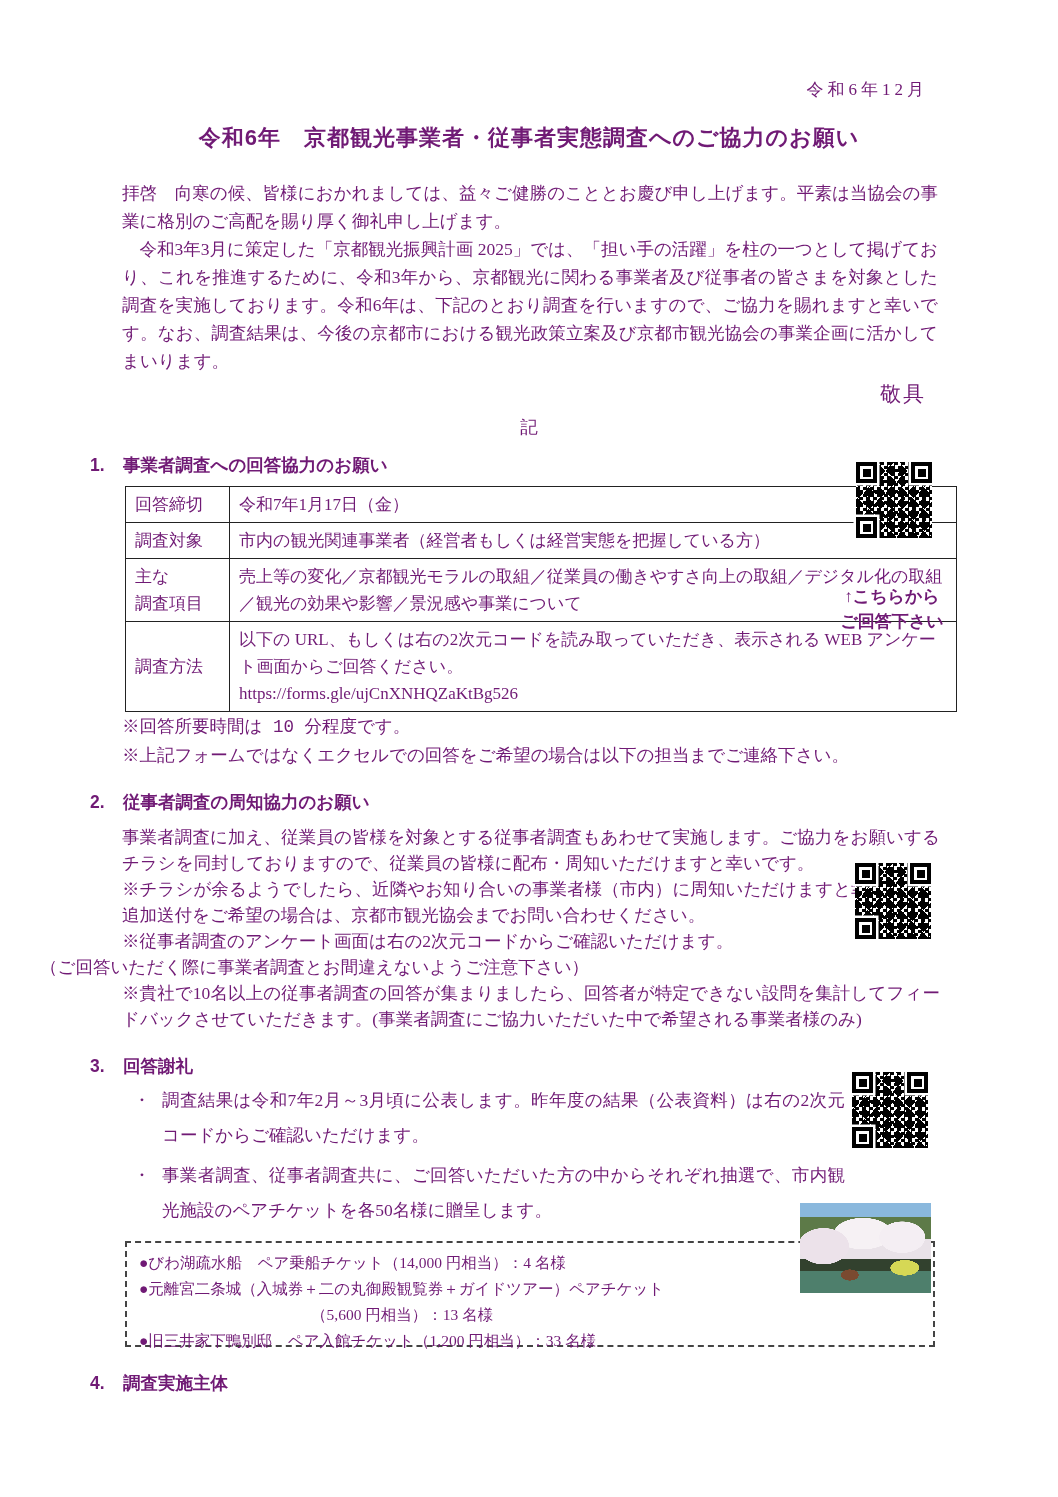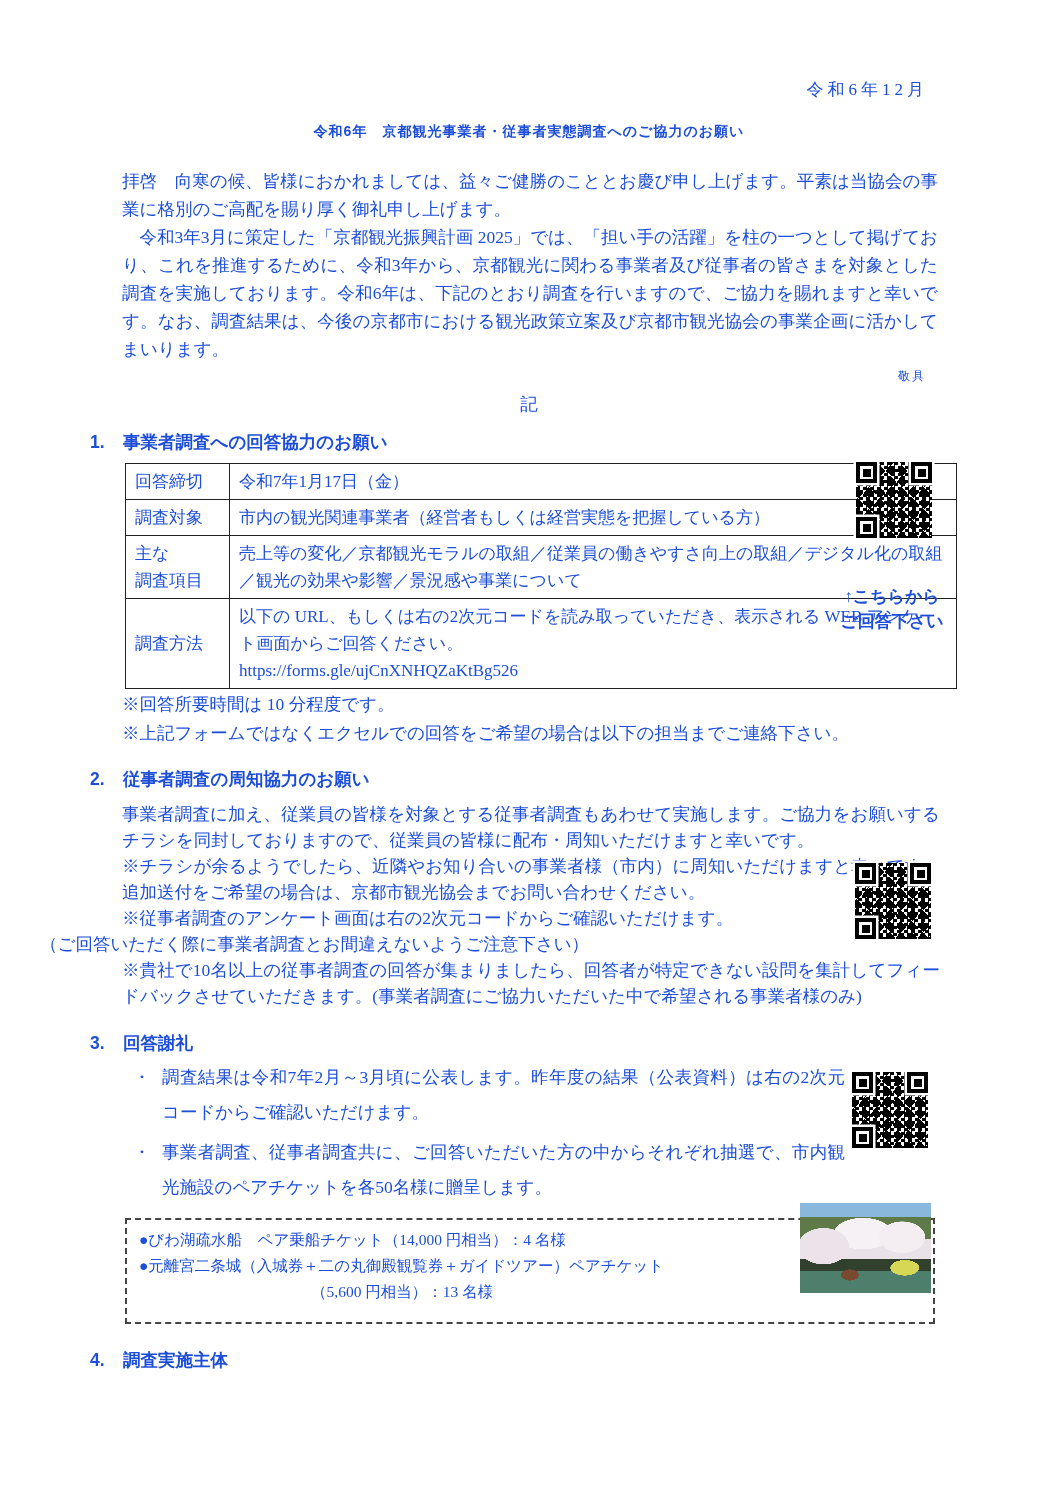--- a/index.html
+++ b/index.html
@@ -1,39 +1,39 @@
 <!DOCTYPE html>
 <html><head>
 <meta charset="utf-8">
 <style>
   * { margin:0; padding:0; box-sizing:border-box; }
   html,body { background:#fff; }
   .page {
     position:relative; width:1058px; height:1497px; background:#fff;
-    color:#1d4ed8; overflow:hidden;
+    color:#701a75; overflow:hidden;
     font-family:"Liberation Serif","DejaVu Serif",serif;
   }
   .gothic { font-family:"Liberation Sans","DejaVu Sans",sans-serif; font-weight:bold; }
 
   .date { padding-top:78px; margin-right:130px; text-align:right; font-size:17px; letter-spacing:4px; }
-  .title { margin-top:22px; text-align:center; font-size:14px; letter-spacing:1px; }
+  .title { margin-top:22px; text-align:center; font-size:22px; letter-spacing:1px; }
   .body-text { margin:26px 120px 0 122px; font-size:17.5px; line-height:28px; text-align:justify; }
   .body-text.cont { margin-top:0; }
-  .keigu { margin:5px 132px 0 0; text-align:right; font-size:12px; letter-spacing:2px; }
+  .keigu { margin:5px 132px 0 0; text-align:right; font-size:21px; letter-spacing:2px; }
   .ki { margin-top:7px; text-align:center; font-size:17.5px; }
 
   .sec-head { display:flex; margin:14px 0 0 90px; font-size:17.5px; line-height:24px; }
   .sec-num { width:33px; }
 
   table.survey { margin:9px 0 0 125px; width:832px; border-collapse:collapse; font-size:17px; }
   table.survey td { border:1.5px solid #222; vertical-align:middle; padding:4px 9px; line-height:27px; }
   table.survey td.lbl { width:104px; white-space:pre-line; }
   .url-line { display:block; }
 
-  .note { margin:2px 0 0 122px; font-size:17.5px; line-height:27px; }
+  .note { margin:2px 0 0 122px; font-size:17.5px; line-height:27px;font-family:Liberation Mono, monospace; }
 
   .sec2-text { margin:10px 118px 0 122px; font-size:17.5px; line-height:26px; text-align:justify; }
   .sec2-text.tight { margin-top:0; }
   .sub-indent { margin-left:40px; }
 
   .sec3-item { display:flex; margin:5px 0 0 133px; width:712px; font-size:17.5px; line-height:35px; text-align:justify; }
   .bullet { width:29px; flex:none; }
 
   .prize-box {
     position:relative; margin:13px 0 0 125px; width:810px; height:106px;
@@ -137,20 +137,21 @@
   </div>
   <div class="sec3-item">
     <span class="bullet">・</span>
     <span>事業者調査、従事者調査共に、ご回答いただいた方の中からそれぞれ抽選で、市内観光施設のペアチケットを各50名様に贈呈します。</span>
   </div>
 
   <div class="prize-box">
     <div class="prize-line">●びわ湖疏水船　ペア乗船チケット（14,000 円相当）：4 名様</div>
     <div class="prize-line">●元離宮二条城（入城券＋二の丸御殿観覧券＋ガイドツアー）ペアチケット</div>
     <div class="prize-line indent">（5,600 円相当）：13 名様</div>
+    <div class="prize-line">●旧三井家下鴨別邸　ペア入館チケット（1,200 円相当）：33 名様</div>
   </div>
 
   <div class="sec-head gothic" style="margin-top:24px">
     <span class="sec-num">4.</span>
     <span>調査実施主体</span>
   </div>
 
   <div class="qr qr1">
       <i class="tl"></i>
       <i class="tr"></i>

